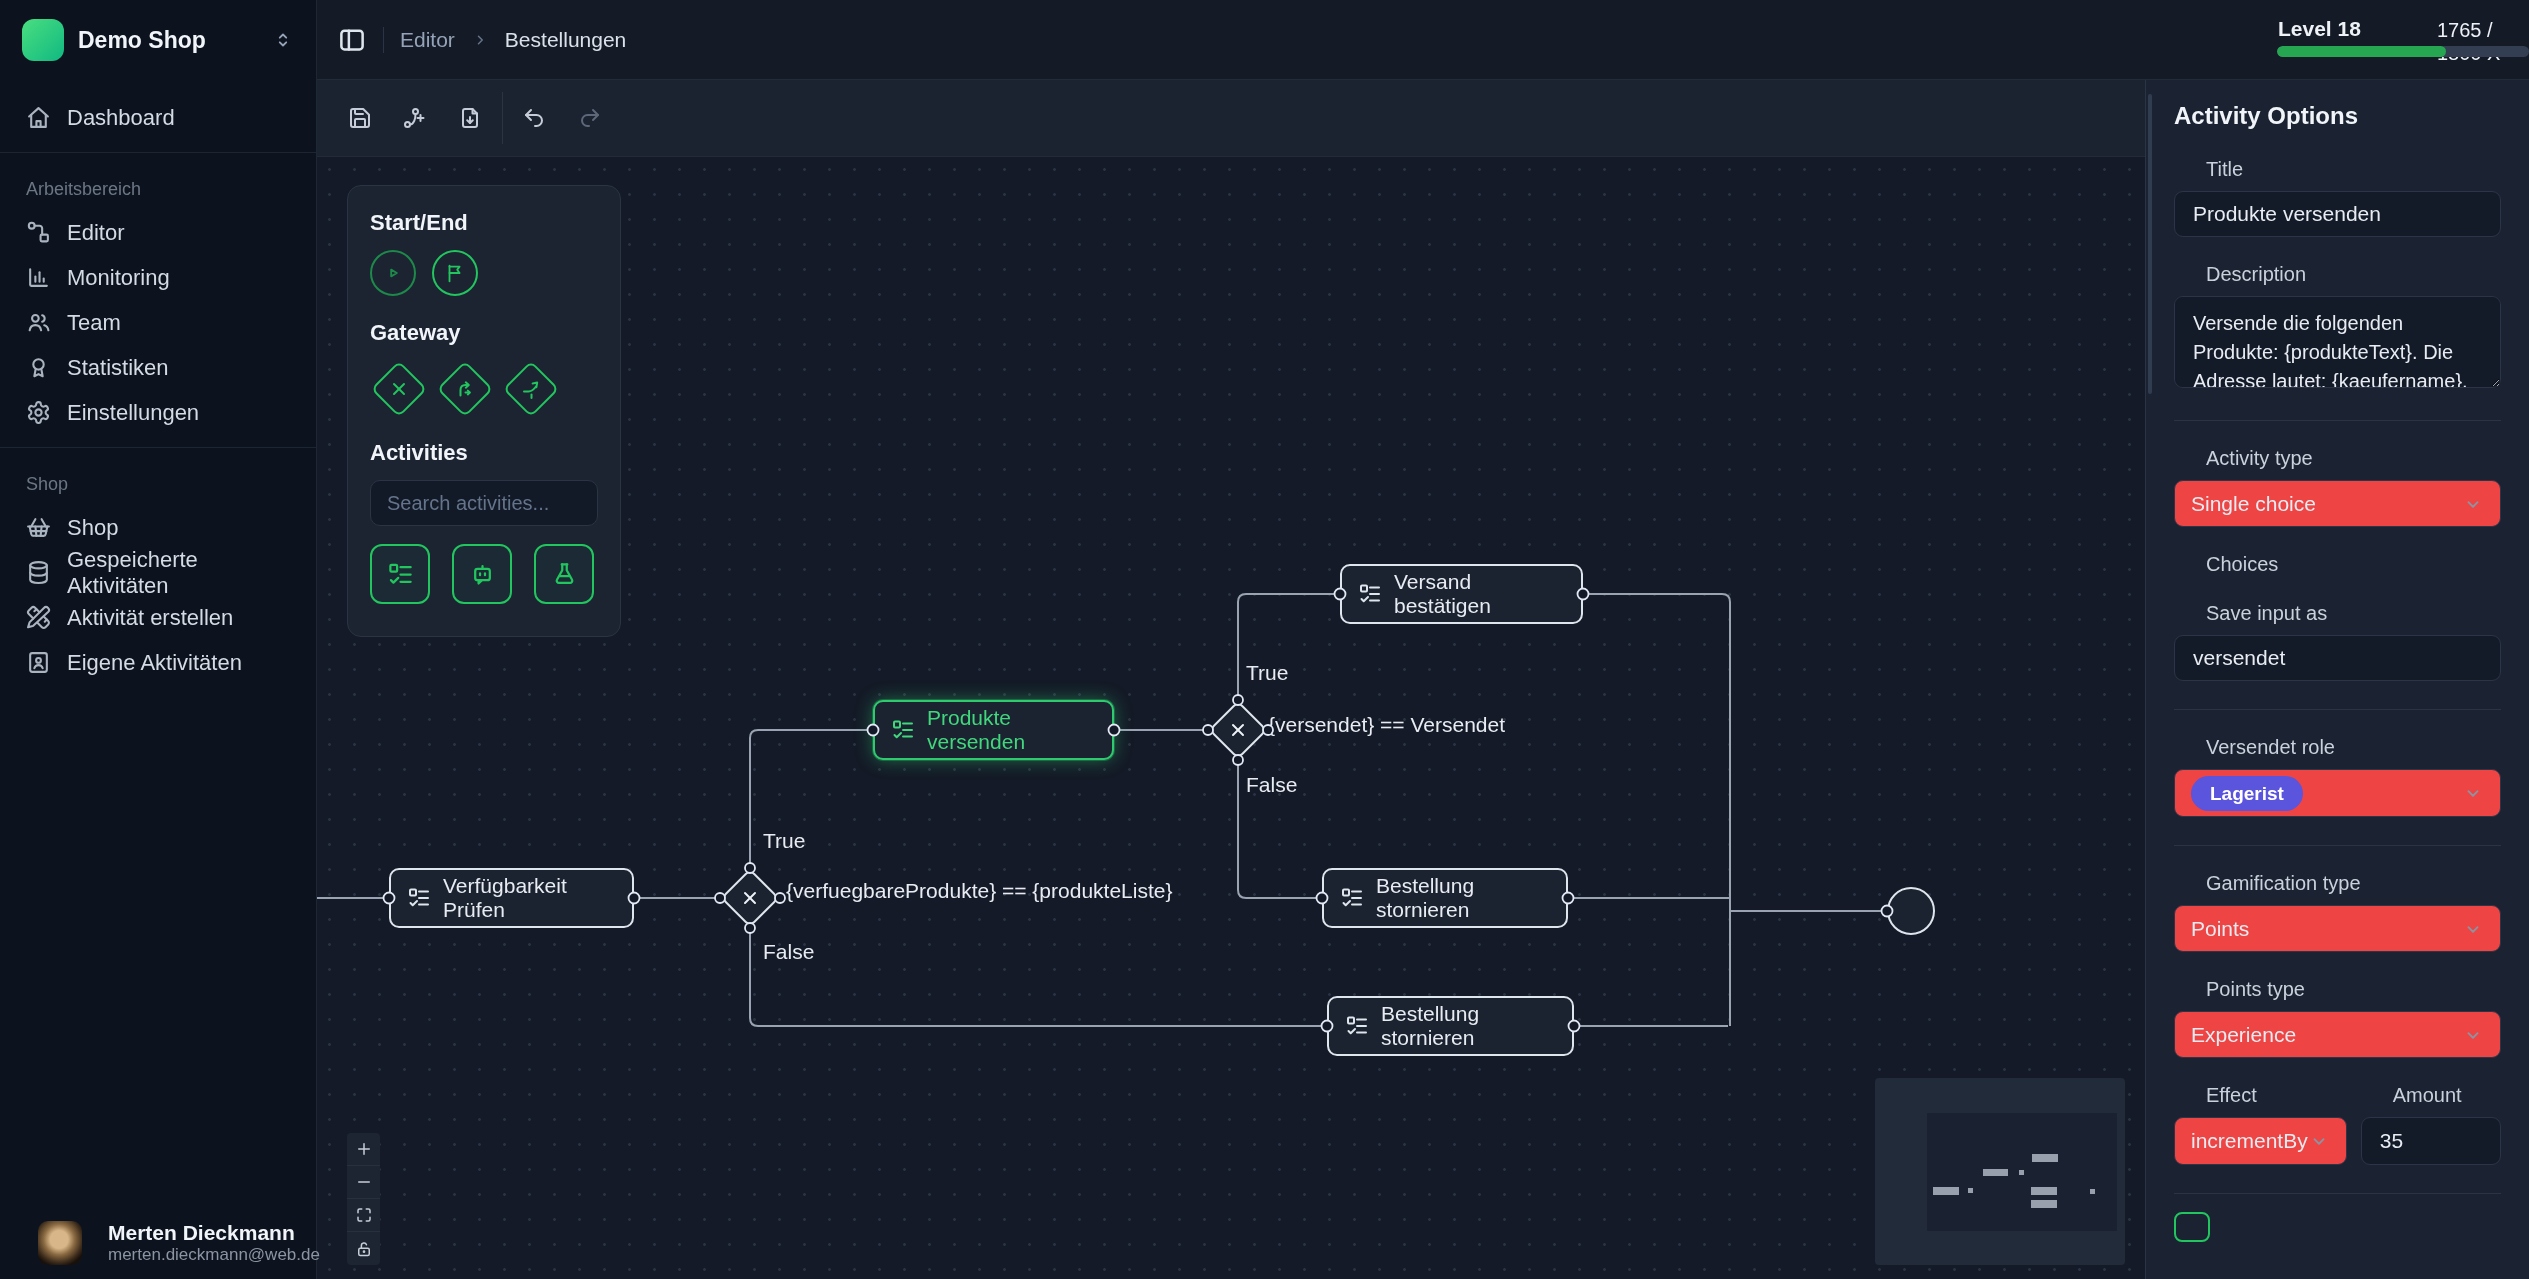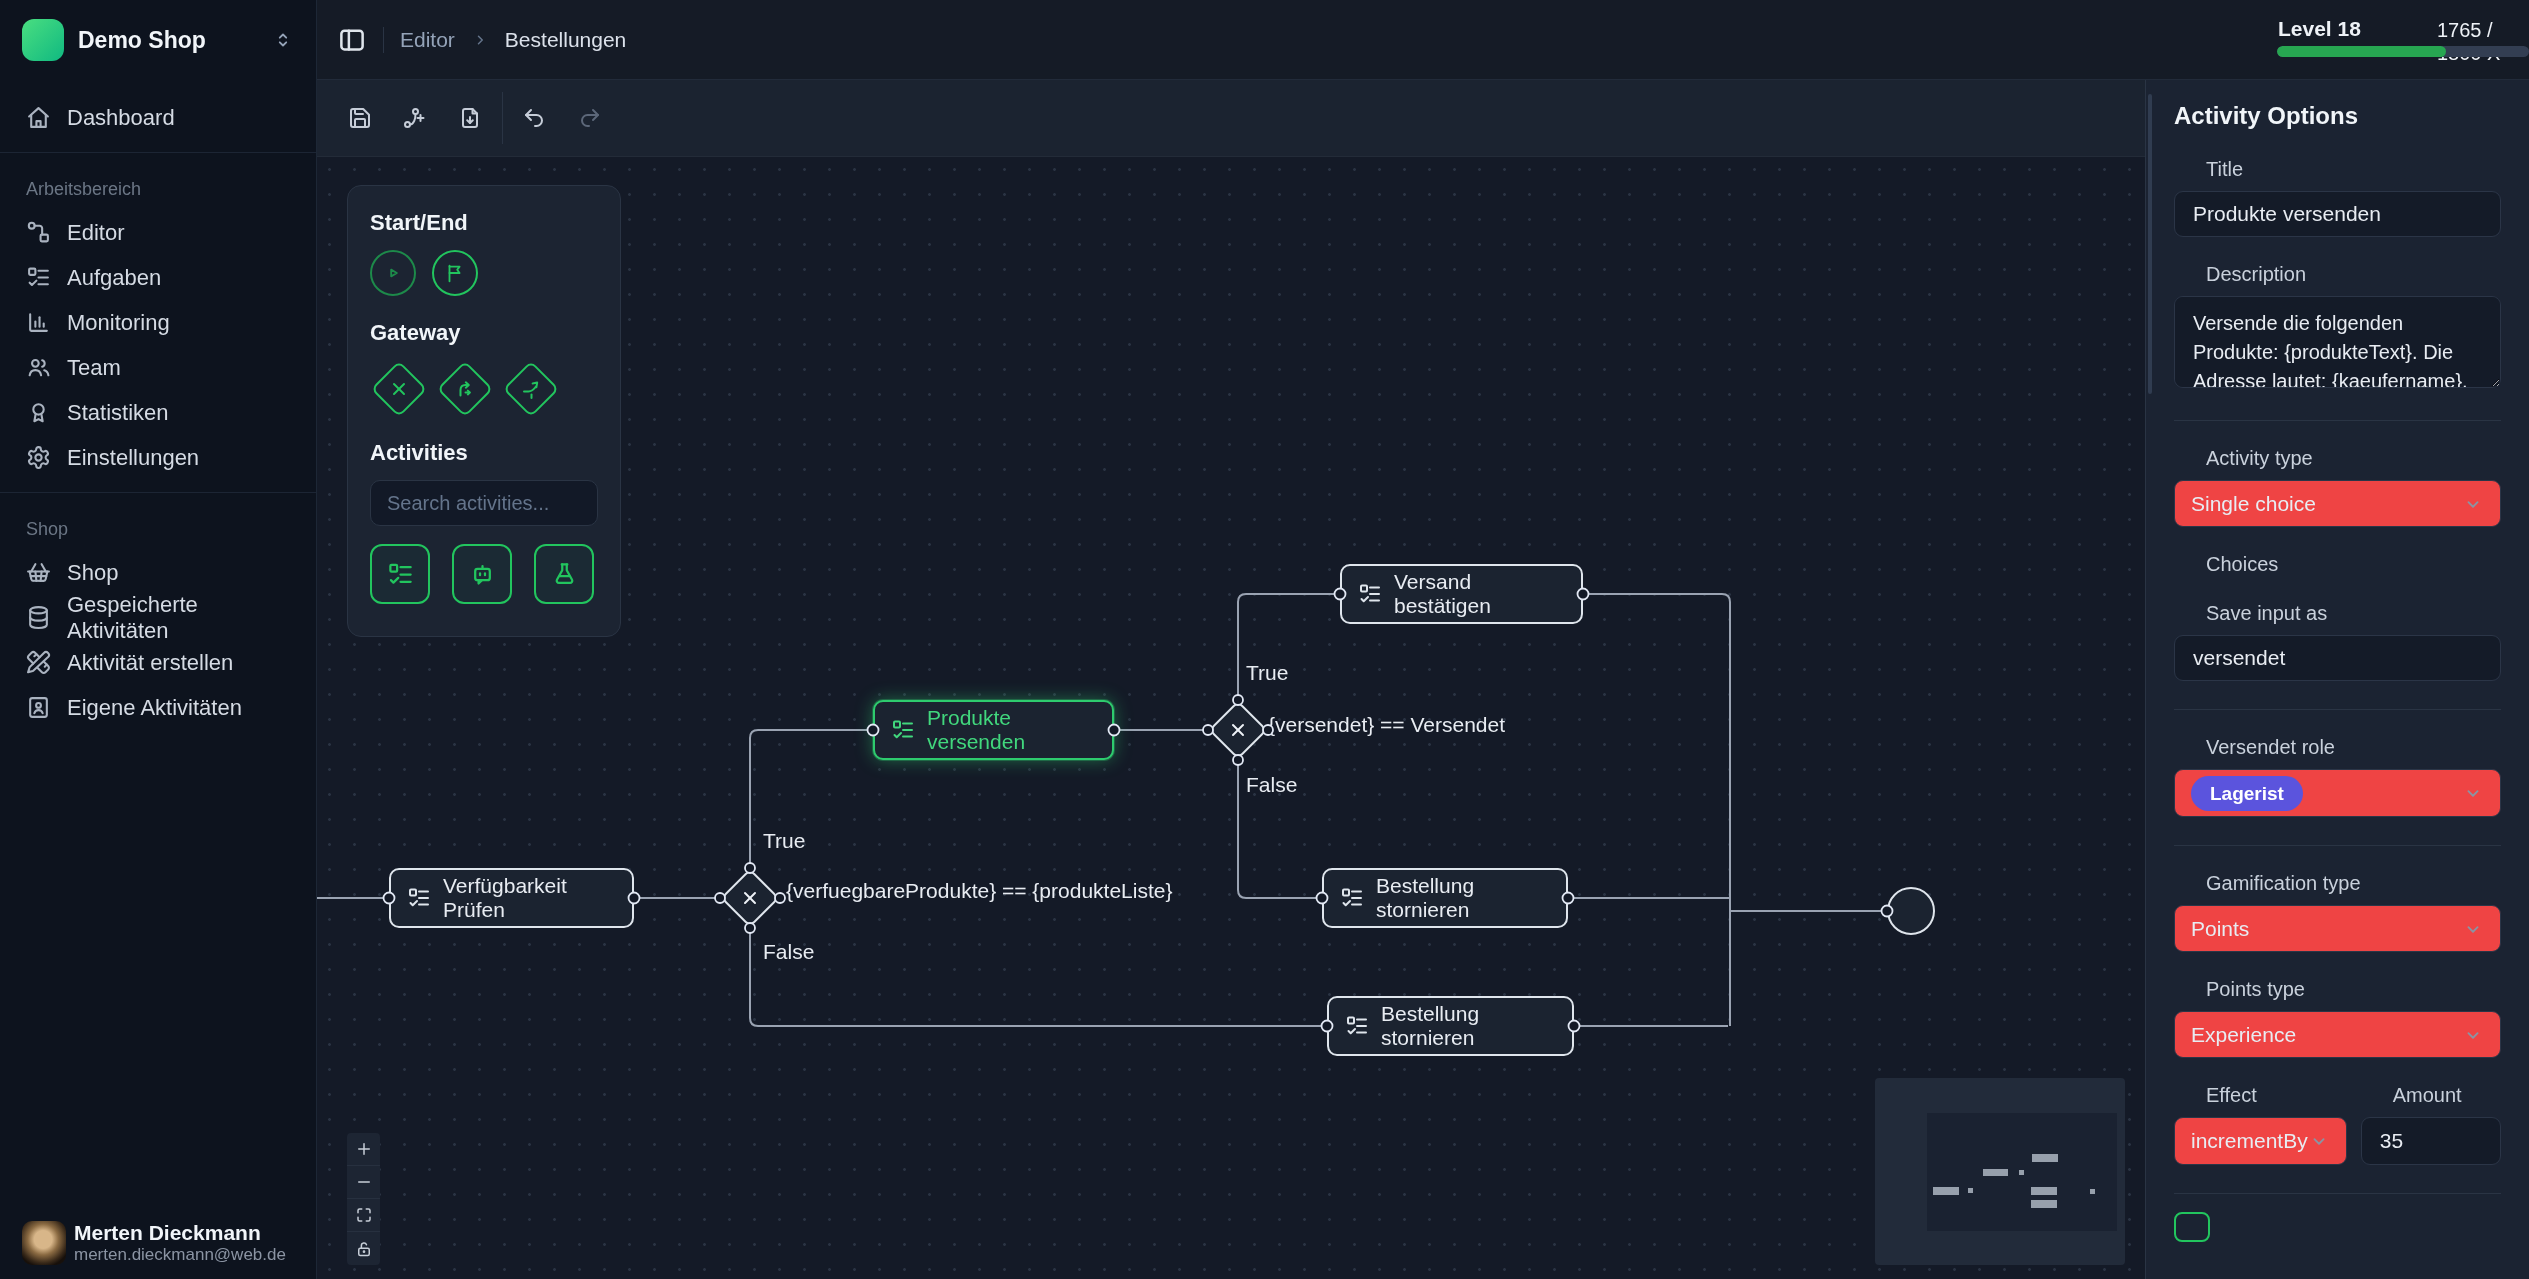--- a/index.html
+++ b/index.html
@@ -11,22 +11,22 @@
     background:#0d131e; border-right:1px solid #1d2736; z-index:20; }
   .sb-header { height:80px; display:flex; align-items:center; padding:0 22px; gap:14px; cursor:pointer; }
   .logo { width:42px; height:42px; border-radius:12px; background:linear-gradient(135deg,#4ade80,#10b981); flex:none; }
   .sb-title { font-size:23px; font-weight:bold; color:#f1f5f9; flex:1; }
   .sb-chev { width:22px; height:22px; color:#94a3b8; }
   .sb-item { display:flex; align-items:center; gap:16px; height:45px; padding:0 26px;
     font-size:22px; color:#d5dbe4; cursor:pointer; }
   .sb-item .icn { width:25px; height:25px; color:#aab3c0; flex:none; }
   .sb-div { height:1px; background:#1c2534; margin:12px 0; }
   .sb-sec { font-size:18px; color:#6b7685; padding:0 26px; margin:26px 0 10px; }
-  .sb-user { position:absolute; left:0; bottom:0; width:100%; height:72px; display:flex;
-    align-items:center; padding:0 22px; gap:8px; cursor:pointer; }
+  .sb-user { position:absolute; left:16px; bottom:0; width:100%; height:72px; display:flex;
+    align-items:center; padding:0 22px; gap:26px; cursor:pointer; }
   .avatar { width:44px; height:44px; border-radius:10px; flex:none;
     background:radial-gradient(circle at 48% 42%, #d8b689 0 26%, #8a6a42 45%, #3a2a1a 68%, #17100b 80%); }
   .sb-user-name { font-size:21px; font-weight:bold; color:#f1f5f9; line-height:1.15; }
   .sb-user-email { font-size:17px; color:#8b94a3; }
   .sb-user-text { flex:1; }
 
   
   .topbar { position:absolute; left:317px; top:0; width:2212px; height:80px;
     background:#151b26; border-bottom:1px solid #222b3a; z-index:15; }
   .tb-left { position:absolute; left:20px; top:0; height:80px; display:flex; align-items:center; gap:16px; }
@@ -161,30 +161,20 @@
   <div class="sb-div"></div>
 
   <div class="sb-sec">Arbeitsbereich</div>
   <div class="sb-item">
     <span class="icn"><svg viewBox="0 0 24 24" width="100%" height="100%" fill="none" stroke="currentColor" stroke-width="2" stroke-linecap="round" stroke-linejoin="round">
           <circle cx="5.5" cy="5.5" r="2.8"></circle>
           <rect x="14" y="14" width="7" height="6.5" rx="1.2"></rect>
           <path d="M8.3 5.5H13a2.5 2.5 0 0 1 2.5 2.5V14"></path>
         </svg></span>
     <span>Editor</span>
-  </div>
-  <div class="sb-item">
-    <span class="icn"><svg viewBox="0 0 24 24" width="100%" height="100%" fill="none" stroke="currentColor" stroke-width="2" stroke-linecap="round" stroke-linejoin="round">
-          <rect x="3" y="3.5" width="6" height="6" rx="1"></rect>
-          <path d="M12 5.5h9"></path>
-          <path d="M12 12h9"></path>
-          <path d="M12 18.5h9"></path>
-          <path d="m3.5 17 2.2 2.2L10 15"></path>
-        </svg></span>
-    <span>Aufgaben</span>
   </div>
   <div class="sb-item">
     <span class="icn"><svg viewBox="0 0 24 24" width="100%" height="100%" fill="none" stroke="currentColor" stroke-width="2" stroke-linecap="round" stroke-linejoin="round">
           <path d="M4 4v15a1 1 0 0 0 1 1h15"></path>
           <path d="M9 16v-5"></path>
           <path d="M13 16V7"></path>
           <path d="M17 16v-3"></path>
         </svg></span>
     <span>Monitoring</span>
   </div>

